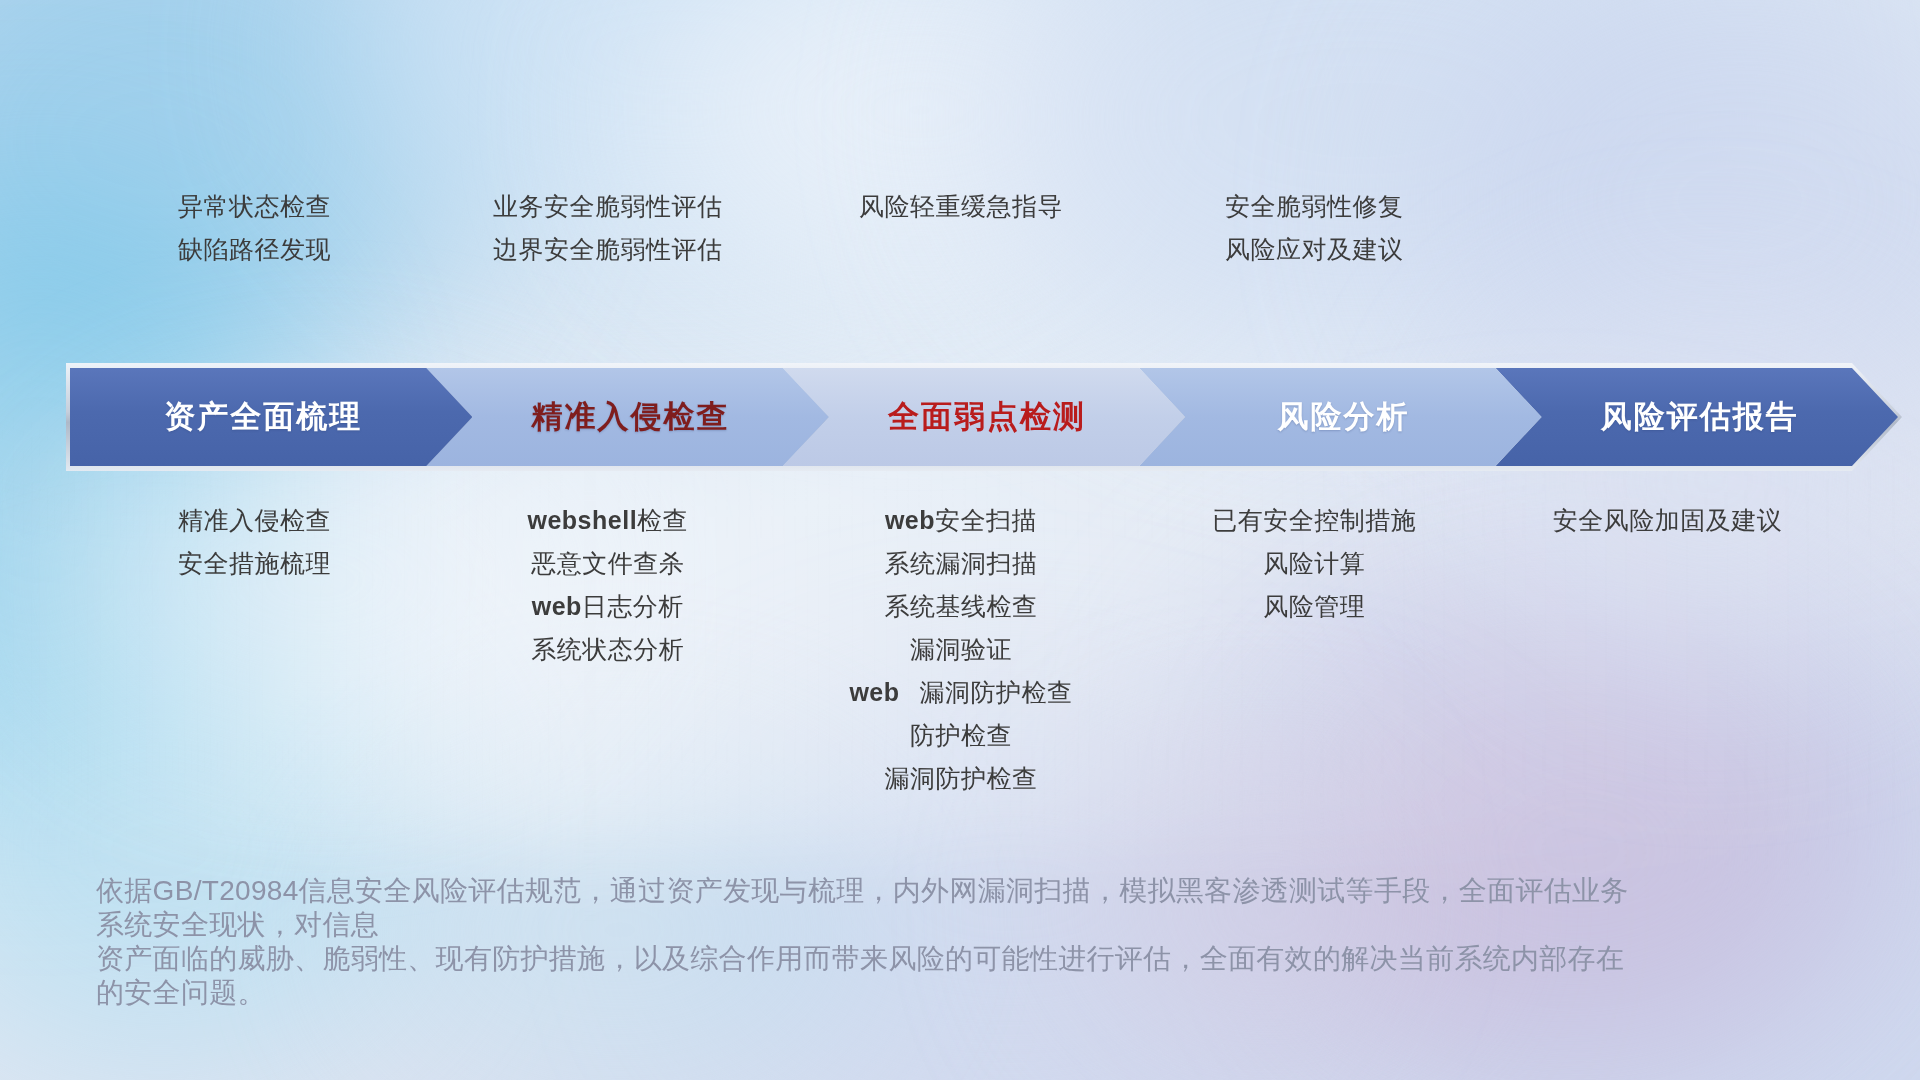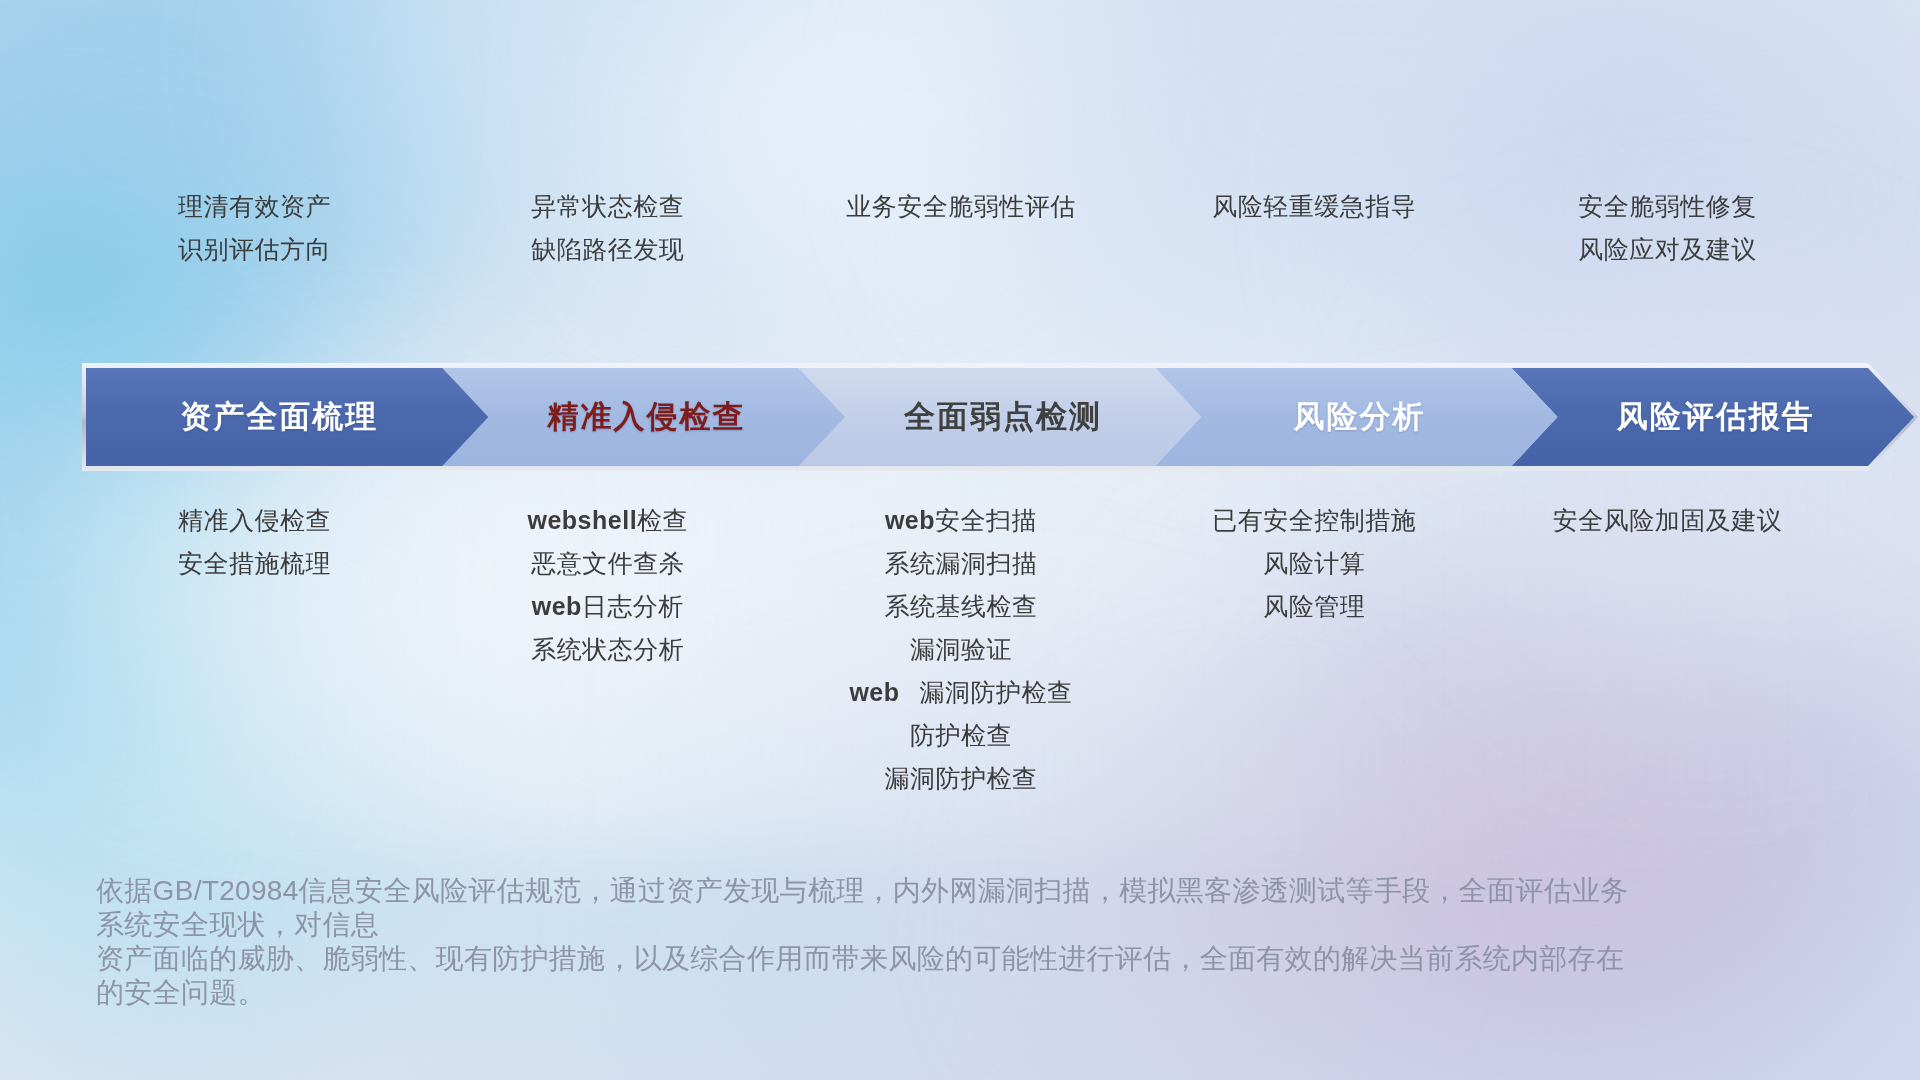--- a/index.html
+++ b/index.html
@@ -49,21 +49,21 @@
 
   .col{display:flex;flex-direction:column;align-items:center;}
   .col .line{
     color:#3c3c3c;font-size:25px;line-height:40px;letter-spacing:.5px;
     white-space:nowrap;margin-bottom:3px;
   }
   .col .line.b{font-weight:700;text-align:right;}
   .col .line .en{font-weight:700;}
 
   
-  #banner{position:absolute;left:70px;top:368px;width:1782px;height:75px;margin-left:16px;}
+  #banner{position:absolute;left:70px;top:368px;width:1782px;height:75px;}
   #banner .chev{
     position:absolute;top:0;height:98px;
     display:flex;align-items:center;justify-content:center;
   }
   #banner .shape{
     position:absolute;inset:0;
     clip-path:polygon(0 0, calc(100% - 46px) 0, 100% 50%, calc(100% - 46px) 100%, 0 100%);
   }
   #banner .chev.first .shape{
     clip-path:polygon(0 0, calc(100% - 46px) 0, 100% 50%, calc(100% - 46px) 100%, 0 100%);
@@ -108,29 +108,26 @@
   <div class="b b12"></div>
   <div class="b b13"></div>
   <div class="b b14"></div>
   <div class="sheen"></div>
 </div>
 
 <div id="stage">
 
   <div class="cols" id="top-row">
       <div class="col">
-        <div class="line">理清有效资产</div>
-        <div class="line">识别评估方向</div>
-      </div>
-      <div class="col">
         <div class="line">异常状态检查</div>
         <div class="line">缺陷路径发现</div>
       </div>
       <div class="col">
         <div class="line">业务安全脆弱性评估</div>
+        <div class="line">边界安全脆弱性评估</div>
       </div>
       <div class="col">
         <div class="line">风险轻重缓急指导</div>
       </div>
       <div class="col">
         <div class="line">安全脆弱性修复</div>
         <div class="line">风险应对及建议</div>
       </div>
     </div>
 
@@ -141,21 +138,21 @@
         <div class="lbl" style="color: rgb(255, 255, 255); text-shadow: rgba(40, 60, 110, 0.25) 0px 1px 2px; margin-left: -16px;">资产全面梳理</div>
       </div>
       <div class="shape outline" style="left: 352.4px; width: 410.4px; clip-path: polygon(0px 0px, calc(100% - 50px) 0px, 100% 50%, calc(100% - 50px) 100%, 0px 100%, 50px 50%); position: absolute;"></div>
       <div class="chev notch" style="left: 356.4px; width: 402.4px; z-index: 14;">
         <div class="shape" style="background: linear-gradient(rgb(178, 198, 232) 0%, rgb(162, 185, 226) 50%, rgb(156, 180, 223) 100%);"></div>
         <div class="lbl" style="color: #7f1d1d; text-shadow: rgba(40, 60, 110, 0.25) 0px 1px 2px; margin-left: 6px;">精准入侵检查</div>
       </div>
       <div class="shape outline" style="left: 708.8px; width: 410.4px; clip-path: polygon(0px 0px, calc(100% - 50px) 0px, 100% 50%, calc(100% - 50px) 100%, 0px 100%, 50px 50%); position: absolute;"></div>
       <div class="chev notch" style="left: 712.8px; width: 402.4px; z-index: 13;">
         <div class="shape" style="background: linear-gradient(rgb(208, 218, 238) 0%, rgb(194, 207, 233) 50%, rgb(188, 201, 230) 100%);"></div>
-        <div class="lbl" style="color: #404040; margin-left: 6px;">全面弱点检测</div>
+        <div class="lbl" style="color: #b91c1c; margin-left: 6px;">全面弱点检测</div>
       </div>
       <div class="shape outline" style="left: 1065.2px; width: 410.4px; clip-path: polygon(0px 0px, calc(100% - 50px) 0px, 100% 50%, calc(100% - 50px) 100%, 0px 100%, 50px 50%); position: absolute;"></div>
       <div class="chev notch" style="left: 1069.2px; width: 402.4px; z-index: 12;">
         <div class="shape" style="background: linear-gradient(rgb(178, 198, 232) 0%, rgb(162, 185, 226) 50%, rgb(156, 180, 223) 100%);"></div>
         <div class="lbl" style="color: rgb(255, 255, 255); text-shadow: rgba(40, 60, 110, 0.25) 0px 1px 2px; margin-left: 6px;">风险分析</div>
       </div>
       <div class="shape outline" style="left: 1421.6px; width: 410.4px; clip-path: polygon(0px 0px, calc(100% - 50px) 0px, 100% 50%, calc(100% - 50px) 100%, 0px 100%, 50px 50%); position: absolute;"></div>
       <div class="chev notch" style="left: 1425.6px; width: 402.4px; z-index: 11;">
         <div class="shape" style="background: linear-gradient(rgb(90, 118, 187) 0%, rgb(76, 105, 174) 45%, rgb(70, 99, 168) 100%);"></div>
         <div class="lbl" style="color: rgb(255, 255, 255); text-shadow: rgba(40, 60, 110, 0.25) 0px 1px 2px; margin-left: 6px;">风险评估报告</div>

